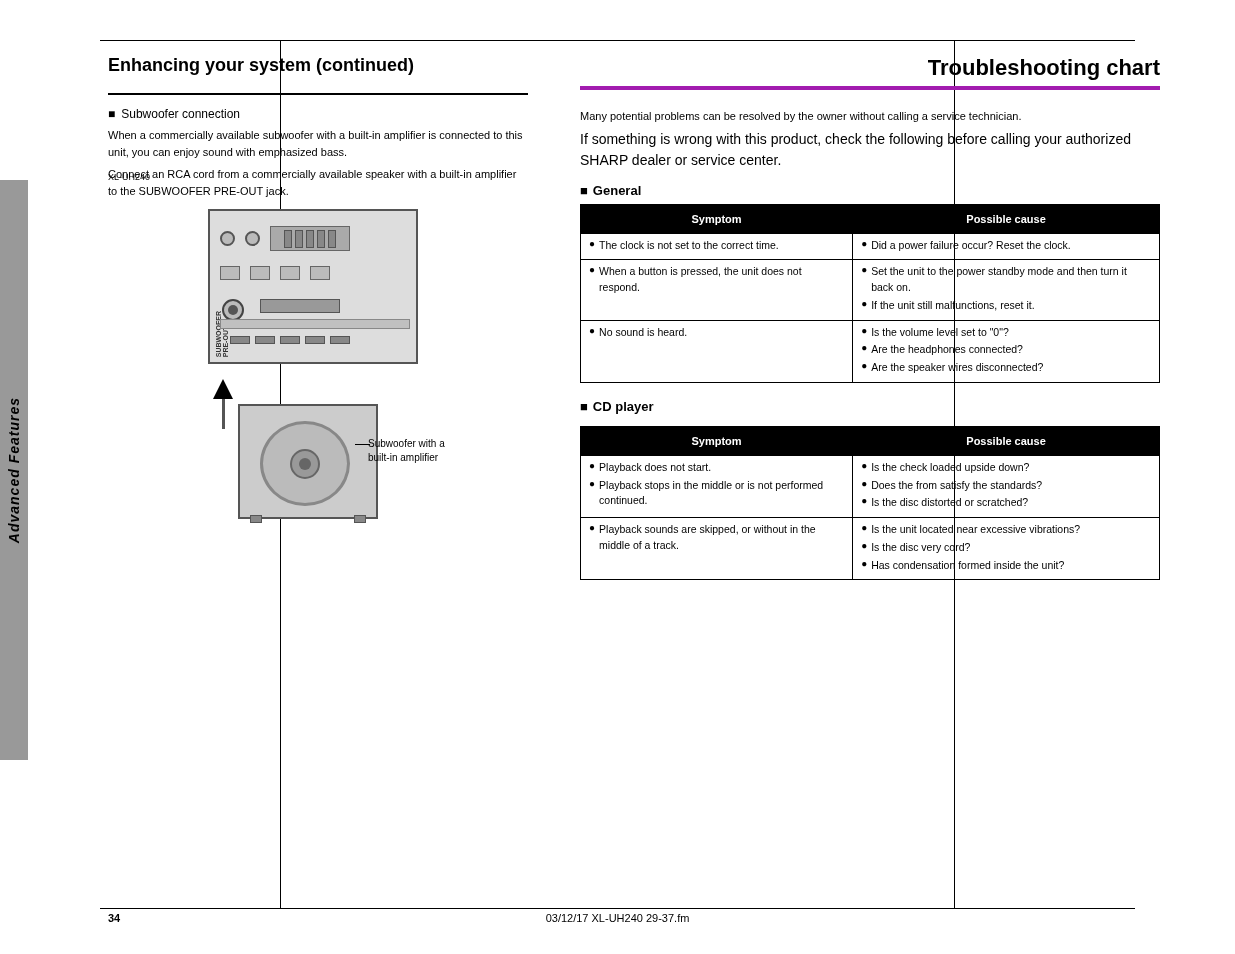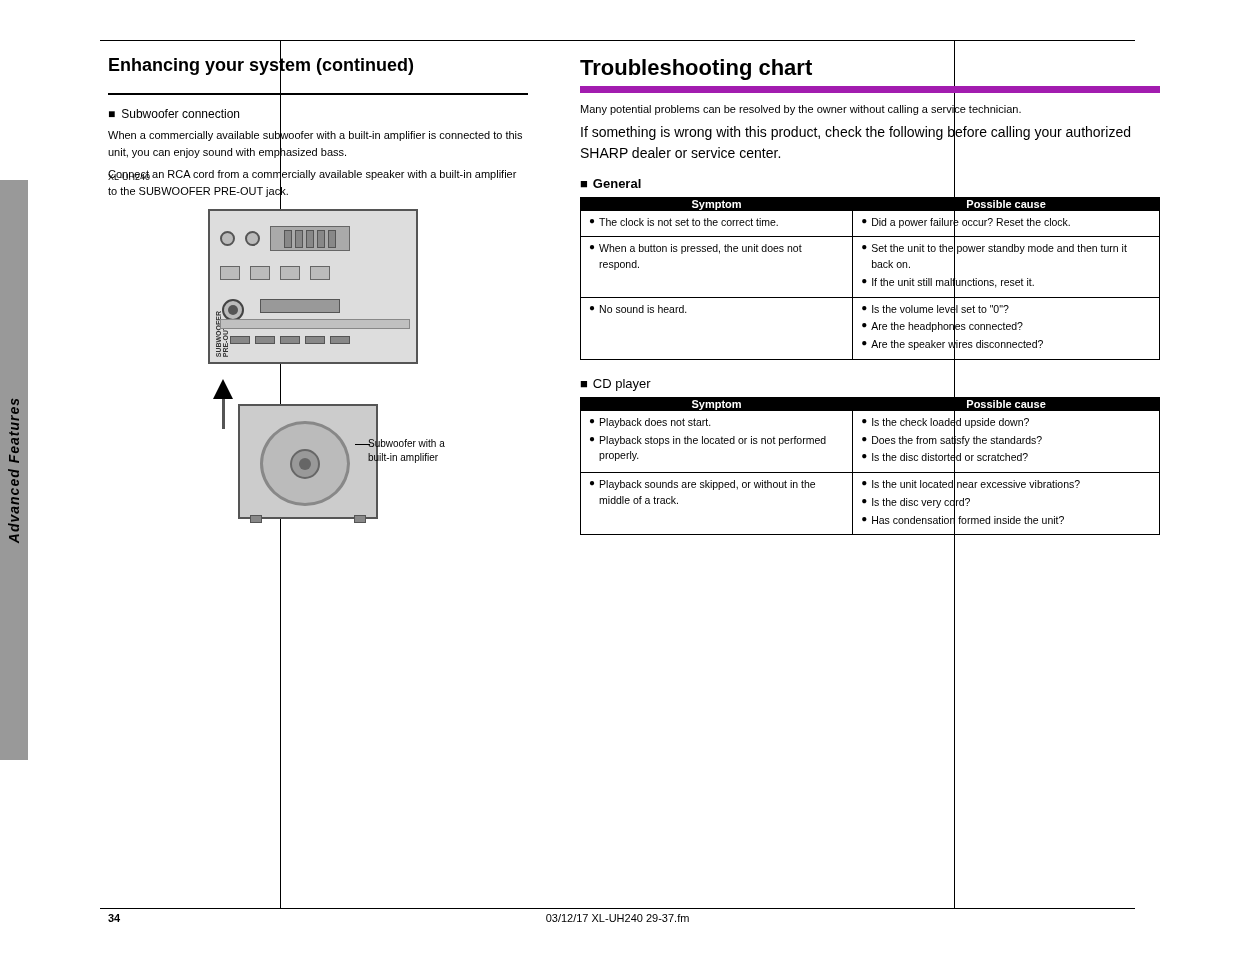--- a/index.html
+++ b/index.html
@@ -86,21 +86,21 @@
     
     .trouble-table {
       width: 100%;
       border-collapse: collapse;
       margin-bottom: 16px;
       font-size: 10.5px;
     }
     .trouble-table th {
       background: #000;
       color: #fff;
-      padding: 0 8px;
+      padding: 8px 8px;
       font-weight: bold;
       text-align: center;
       border: 1px solid #000;
       font-size: 11px;
     }
     .trouble-table td {
       border: 1px solid #000;
       padding: 4px 8px;
       vertical-align: top;
       line-height: 1.5;
@@ -270,21 +270,21 @@
           <span>Subwoofer with a built-in amplifier</span>
         </div>
 
         <div style="position:absolute; top:235px; right:88px; width:15px; height:1px; background:#000;"></div>
       </div>
     </div>
   </div>
 
   <div style="position:absolute; top:55px; left:580px; width:580px;">
 
-    <h1 style="font-size:22px; font-weight:bold; margin-bottom:8px; border-bottom:7px solid #a21caf; padding-bottom:5px;">Troubleshooting chart</h1>
+    <h1 style="font-size:22px; font-weight:bold; margin-bottom:18px; border-bottom:4px solid #a21caf; padding-bottom:5px;text-align:right;">Troubleshooting chart</h1>
 
     <p style="font-size:11px; line-height:1.5; margin-bottom:4px;">Many potential problems can be resolved by the owner without calling a service technician.</p>
     <p style="font-size:14px; line-height:1.5; margin-bottom:12px;">If something is wrong with this product, check the following before calling your authorized SHARP dealer or service center.</p>
 
     <div style="">
       <div class="section-indicator" style="font-weight:bold; font-size:13px; margin-bottom:6px;">General</div>
 
       <table class="trouble-table">
         <thead>
           <tr>
@@ -345,39 +345,39 @@
                   <span class="bullet-dot" style="font-size: 10px;">●</span>
                   <span>Are the speaker wires disconnected?</span>
                 </div>
               </td>
             </tr>
           </tbody>
       </table>
     </div>
 
     <div>
-      <div class="section-indicator" style="font-weight:normal; font-size:13px; margin-bottom:6px;">CD player</div>
+      <div class="section-indicator" style="font-weight:bold; font-size:13px; margin-bottom:12px;">CD player</div>
 
       <table class="trouble-table">
         <thead>
           <tr>
             <th>Symptom</th>
             <th>Possible cause</th>
           </tr>
         </thead>
         <tbody id="cd-table-body">
         <tr>
               <td style="width: 47%;">
                 <div class="bullet-item">
                   <span class="bullet-dot" style="font-size: 10px;">●</span>
                   <span>Playback does not start.</span>
                 </div>
                 <div class="bullet-item">
                   <span class="bullet-dot" style="font-size: 10px;">●</span>
-                  <span>Playback stops in the located or is not performed properly.</span>
+                  <span>Playback stops in the middle or is not performed continued.</span>
                 </div>
               </td>
               <td>
                 <div class="bullet-item">
                   <span class="bullet-dot" style="font-size: 10px;">●</span>
                   <span>Is the check loaded upside down?</span>
                 </div>
                 <div class="bullet-item">
                   <span class="bullet-dot" style="font-size: 10px;">●</span>
                   <span>Does the from satisfy the standards?</span>

